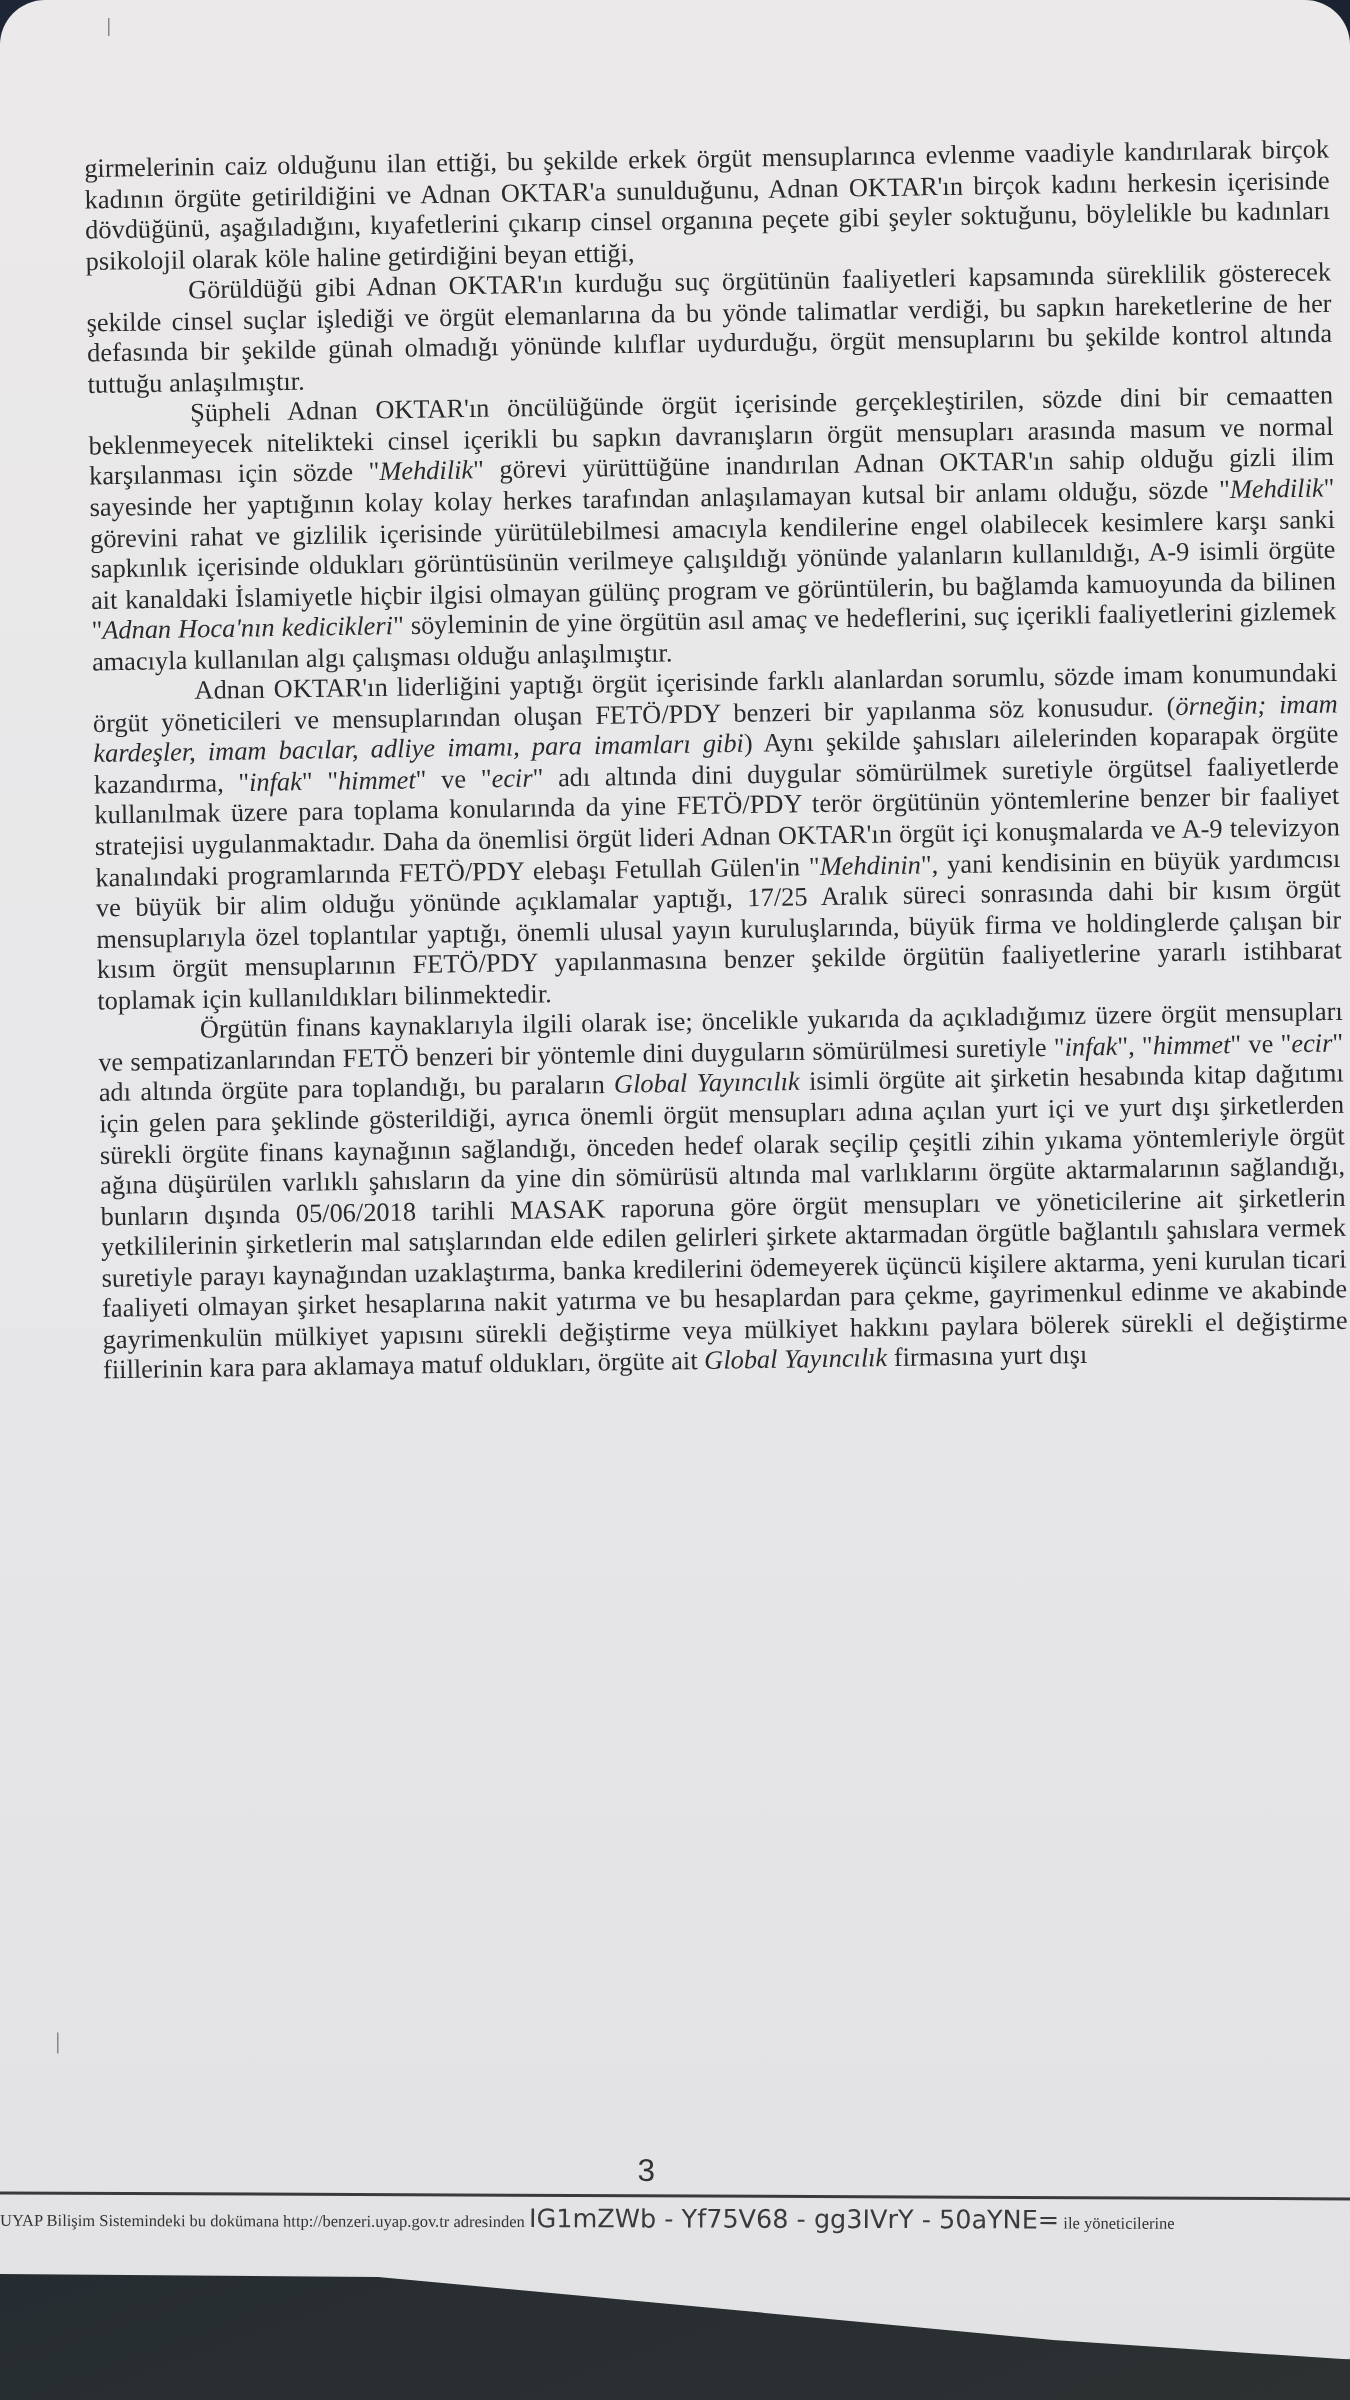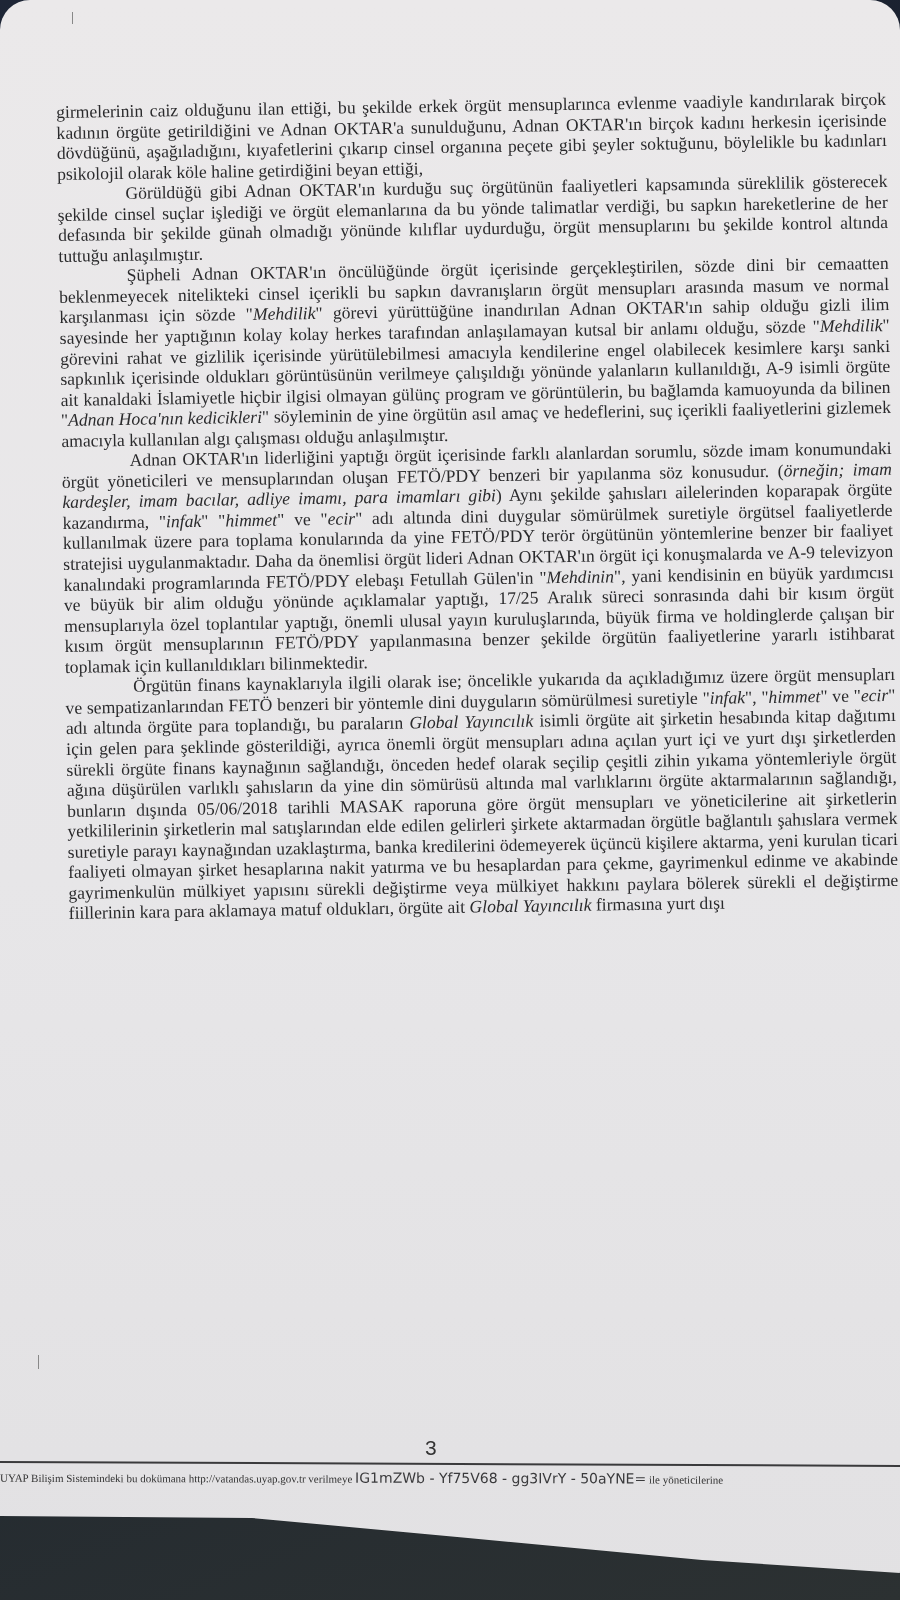--- a/index.html
+++ b/index.html
@@ -32,21 +32,21 @@
   }
   .rule {
     position:absolute; left:0; top:1461px; width:900px; height:2px; background:#3a3a3c;
     transform:rotate(0.25deg); transform-origin:0 0;
   }
   .footer {
     position:absolute; left:0; top:1470px; width:905px; white-space:nowrap;
     font-size:11px; color:#333; transform:rotate(0.15deg);
   }
   .footer .code {
-    font-family:"DejaVu Sans", sans-serif; font-size:14px; color:#3a3a3c;
+    font-family:"DejaVu Sans", sans-serif; font-size:17px; color:#3a3a3c;
   }
   .margin-mark {
     position:absolute; width:1px; background:#888;
   }
 </style>
 </head>
 <body>
 
 <div class="cloth"></div>
 <div class="paper">
@@ -57,15 +57,15 @@
       <p><span>girmelerinin caiz olduğunu ilan ettiği, bu şekilde erkek örgüt mensuplarınca evlenme vaadiyle kandırılarak birçok kadının örgüte getirildiğini ve Adnan OKTAR'a sunulduğunu, Adnan OKTAR'ın birçok kadını herkesin içerisinde dövdüğünü, aşağıladığını, kıyafetlerini çıkarıp cinsel organına peçete gibi şeyler soktuğunu, böylelikle bu kadınları psikolojil olarak köle haline getirdiğini beyan ettiği,</span></p>
       <p class="indent"><span>Görüldüğü gibi Adnan OKTAR'ın kurduğu suç örgütünün faaliyetleri kapsamında süreklilik gösterecek şekilde cinsel suçlar işlediği ve örgüt elemanlarına da bu yönde talimatlar verdiği, bu sapkın hareketlerine de her defasında bir şekilde günah olmadığı yönünde kılıflar uydurduğu, örgüt mensuplarını bu şekilde kontrol altında tuttuğu anlaşılmıştır.</span></p>
       <p class="indent"><span>Şüpheli Adnan OKTAR'ın öncülüğünde örgüt içerisinde gerçekleştirilen, sözde dini bir cemaatten beklenmeyecek nitelikteki cinsel içerikli bu sapkın davranışların örgüt mensupları arasında masum ve normal karşılanması için sözde "</span><em>Mehdilik</em><span>" görevi yürüttüğüne inandırılan Adnan OKTAR'ın sahip olduğu gizli ilim sayesinde her yaptığının kolay kolay herkes tarafından anlaşılamayan kutsal bir anlamı olduğu, sözde "</span><em>Mehdilik</em><span>" görevini rahat ve gizlilik içerisinde yürütülebilmesi amacıyla kendilerine engel olabilecek kesimlere karşı sanki sapkınlık içerisinde oldukları görüntüsünün verilmeye çalışıldığı yönünde yalanların kullanıldığı, A-9 isimli örgüte ait kanaldaki İslamiyetle hiçbir ilgisi olmayan gülünç program ve görüntülerin, bu bağlamda kamuoyunda da bilinen "</span><em>Adnan Hoca'nın kedicikleri</em><span>" söyleminin de yine örgütün asıl amaç ve hedeflerini, suç içerikli faaliyetlerini gizlemek amacıyla kullanılan algı çalışması olduğu anlaşılmıştır.</span></p>
       <p class="indent"><span>Adnan OKTAR'ın liderliğini yaptığı örgüt içerisinde farklı alanlardan sorumlu, sözde imam konumundaki örgüt yöneticileri ve mensuplarından oluşan FETÖ/PDY benzeri bir yapılanma söz konusudur. (</span><em>örneğin; imam kardeşler, imam bacılar, adliye imamı, para imamları gibi</em><span>) Aynı şekilde şahısları ailelerinden koparарak örgüte kazandırma, "</span><em>infak</em><span>" "</span><em>himmet</em><span>" ve "</span><em>ecir</em><span>" adı altında dini duygular sömürülmek suretiyle örgütsel faaliyetlerde kullanılmak üzere para toplama konularında da yine FETÖ/PDY terör örgütünün yöntemlerine benzer bir faaliyet stratejisi uygulanmaktadır. Daha da önemlisi örgüt lideri Adnan OKTAR'ın örgüt içi konuşmalarda ve A-9 televizyon kanalındaki programlarında FETÖ/PDY elebaşı Fetullah Gülen'in "</span><em>Mehdinin</em><span>", yani kendisinin en büyük yardımcısı ve büyük bir alim olduğu yönünde açıklamalar yaptığı, 17/25 Aralık süreci sonrasında dahi bir kısım örgüt mensuplarıyla özel toplantılar yaptığı, önemli ulusal yayın kuruluşlarında, büyük firma ve holdinglerde çalışan bir kısım örgüt mensuplarının FETÖ/PDY yapılanmasına benzer şekilde örgütün faaliyetlerine yararlı istihbarat toplamak için kullanıldıkları bilinmektedir.</span></p>
       <p class="indent"><span>Örgütün finans kaynaklarıyla ilgili olarak ise; öncelikle yukarıda da açıkladığımız üzere örgüt mensupları ve sempatizanlarından FETÖ benzeri bir yöntemle dini duyguların sömürülmesi suretiyle "</span><em>infak</em><span>", "</span><em>himmet</em><span>" ve "</span><em>ecir</em><span>" adı altında örgüte para toplandığı, bu paraların </span><em>Global Yayıncılık</em><span> isimli örgüte ait şirketin hesabında kitap dağıtımı için gelen para şeklinde gösterildiği, ayrıca önemli örgüt mensupları adına açılan yurt içi ve yurt dışı şirketlerden sürekli örgüte finans kaynağının sağlandığı, önceden hedef olarak seçilip çeşitli zihin yıkama yöntemleriyle örgüt ağına düşürülen varlıklı şahısların da yine din sömürüsü altında mal varlıklarını örgüte aktarmalarının sağlandığı, bunların dışında 05/06/2018 tarihli MASAK raporuna göre örgüt mensupları ve yöneticilerine ait şirketlerin yetkililerinin şirketlerin mal satışlarından elde edilen gelirleri şirkete aktarmadan örgütle bağlantılı şahıslara vermek suretiyle parayı kaynağından uzaklaştırma, banka kredilerini ödemeyerek üçüncü kişilere aktarma, yeni kurulan ticari faaliyeti olmayan şirket hesaplarına nakit yatırma ve bu hesaplardan para çekme, gayrimenkul edinme ve akabinde gayrimenkulün mülkiyet yapısını sürekli değiştirme veya mülkiyet hakkını paylara bölerek sürekli el değiştirme fiillerinin kara para aklamaya matuf oldukları, örgüte ait </span><em>Global Yayıncılık</em><span> firmasına yurt dışı</span></p>
     </div>
 
   <div class="page-num">3</div>
   <div class="rule"></div>
   <div class="footer">
-    <span>UYAP Bilişim Sistemindeki bu dokümana http://vatandas.uyap.gov.tr verilmeye </span><span class="code">IG1mZWb - Yf75V68 - gg3IVrY - 50aYNE=</span><span> ile yöneticilerine</span>
+    <span>UYAP Bilişim Sistemindeki bu dokümana http://benzeri.uyap.gov.tr adresinden </span><span class="code">IG1mZWb - Yf75V68 - gg3IVrY - 50aYNE=</span><span> ile yöneticilerine</span>
   </div>
 </div>
 
 </body></html>

